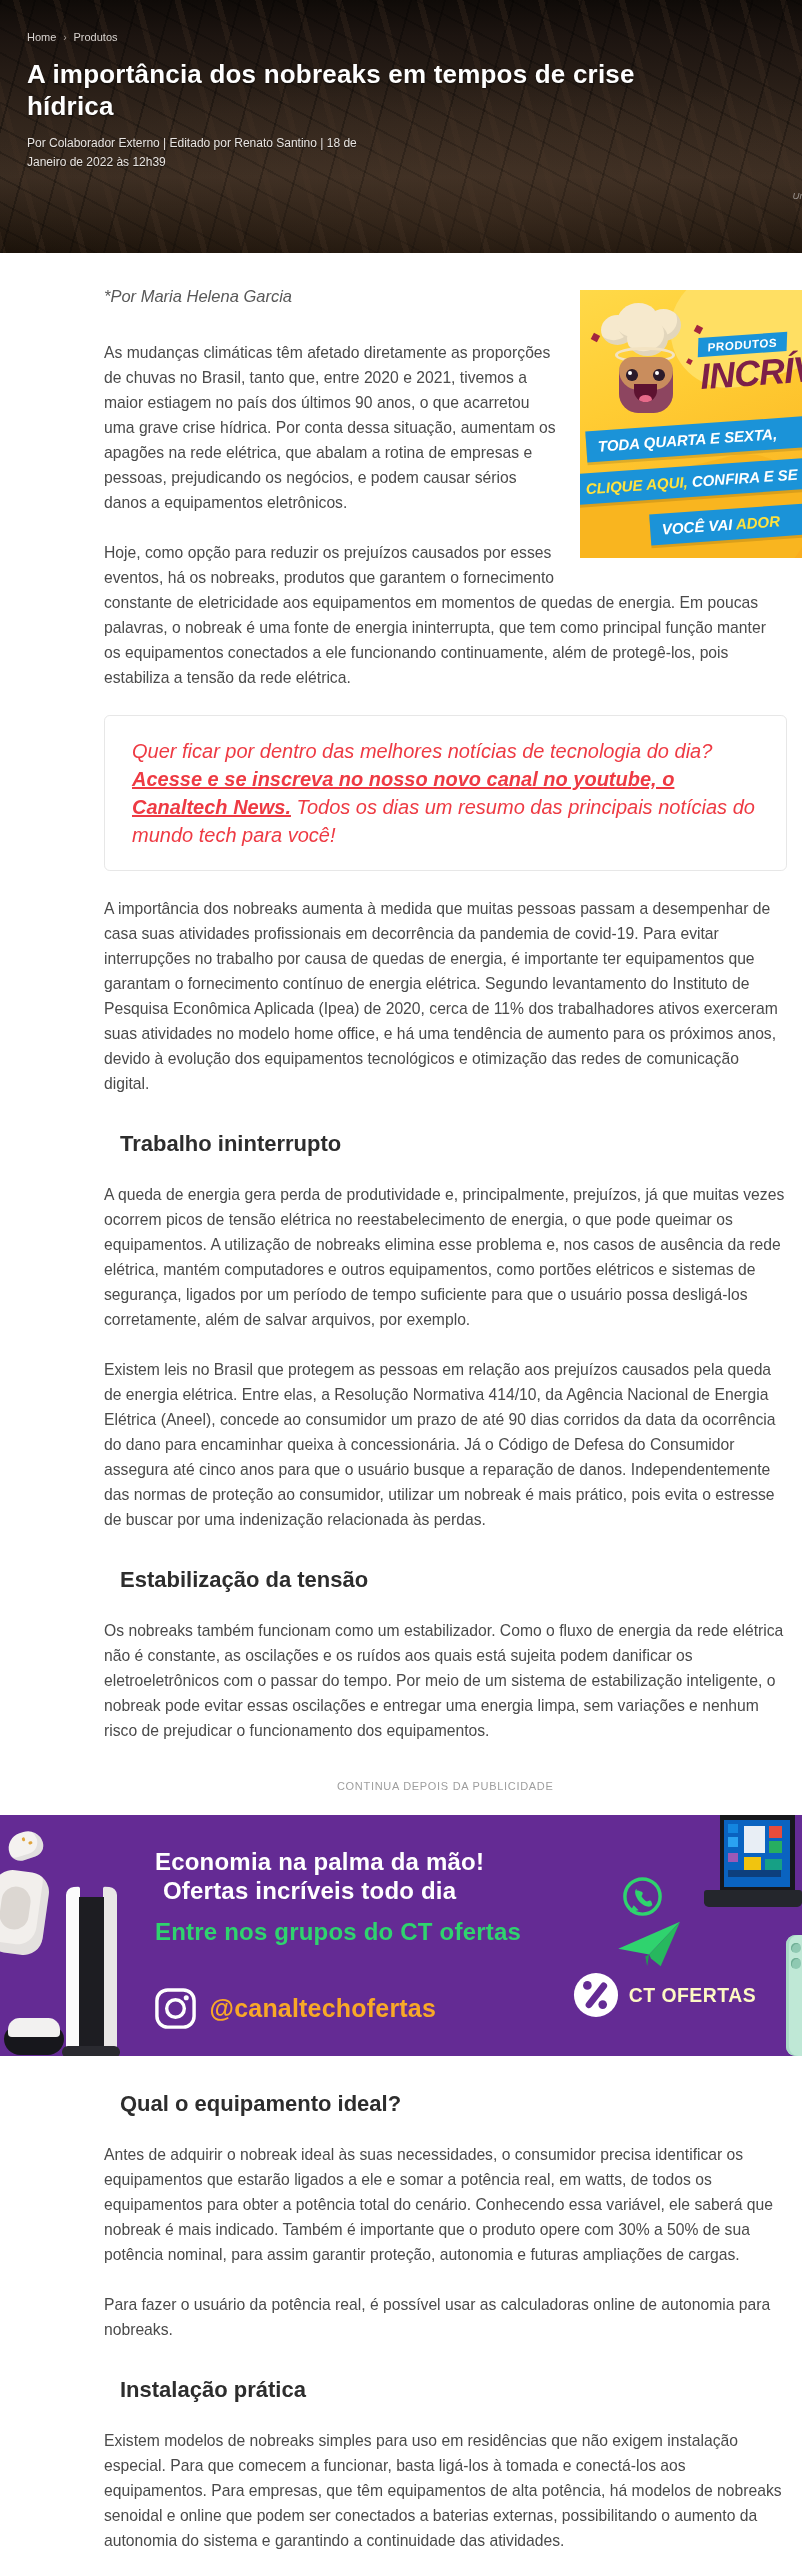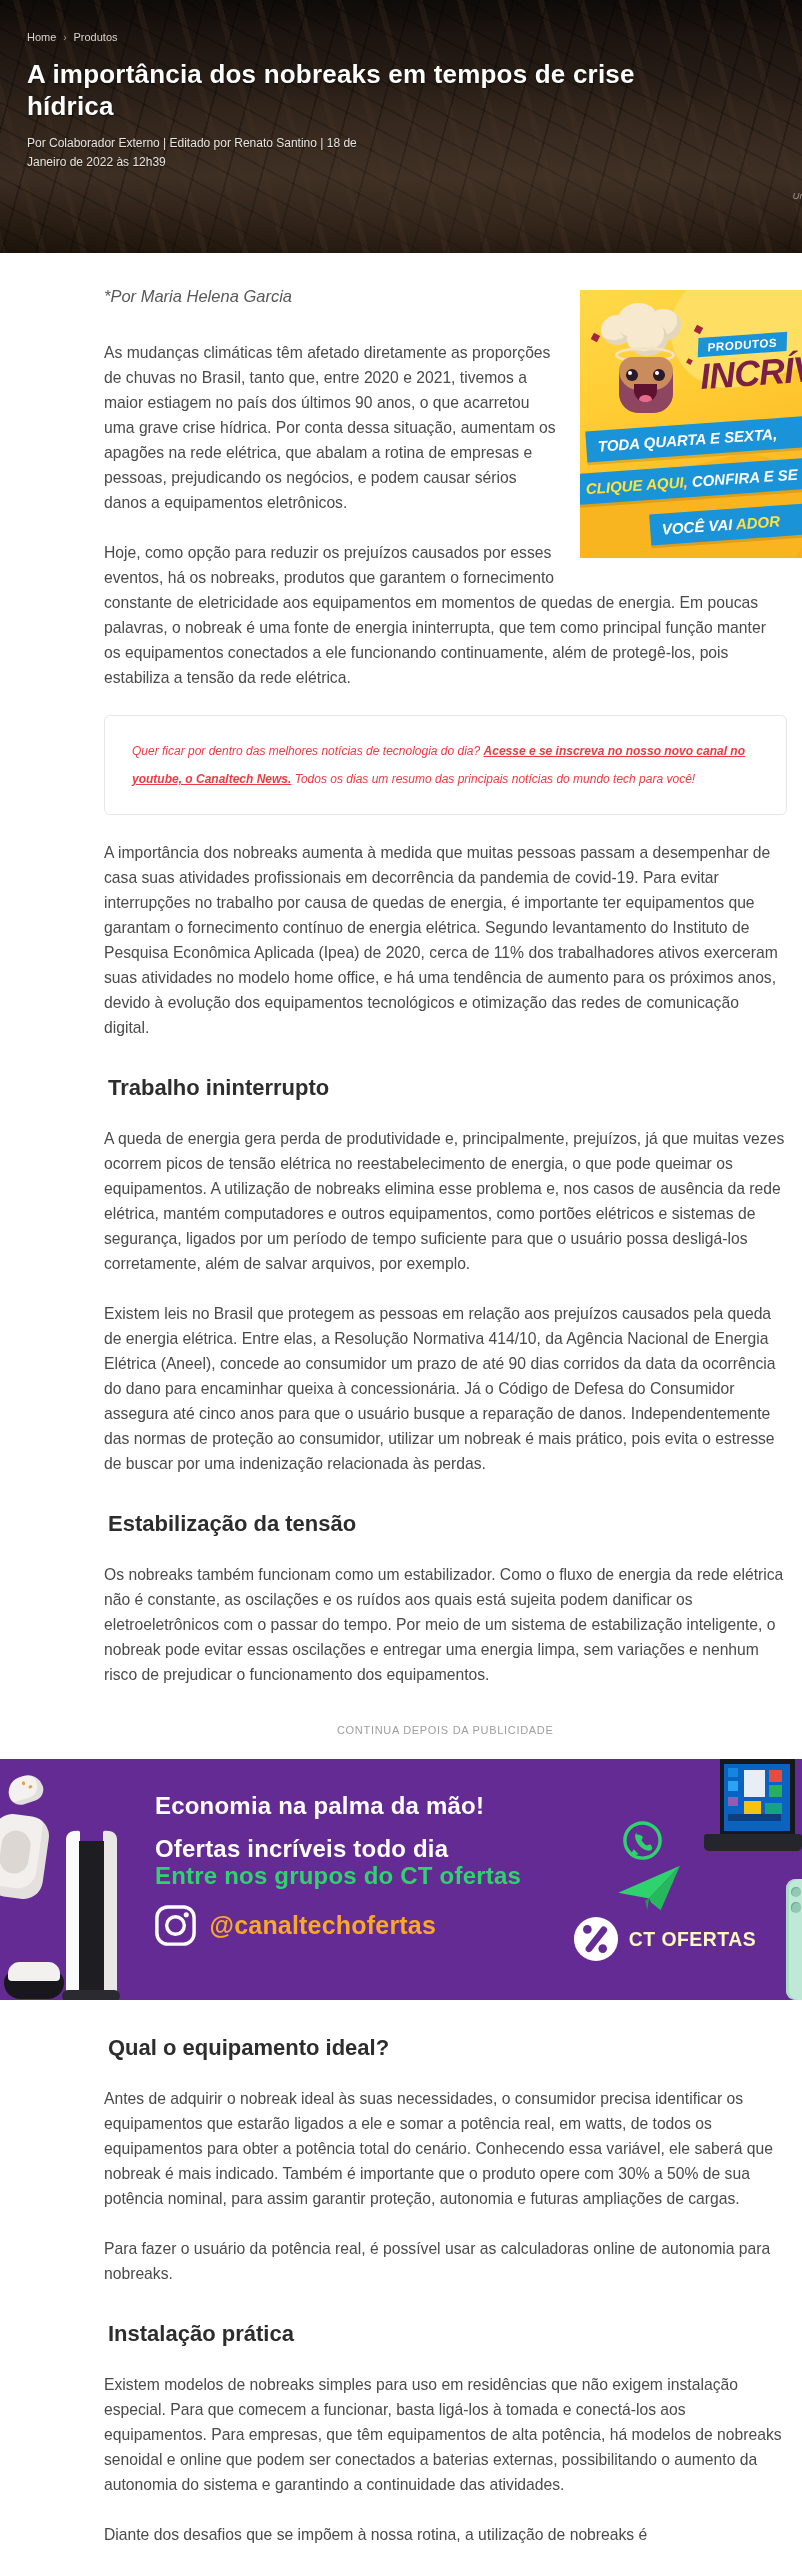--- a/index.html
+++ b/index.html
@@ -71,35 +71,35 @@
     font-size:15px; padding:6.8px 11.6px; transform:rotate(-4deg); white-space:nowrap; box-shadow:0 2.9px 0 rgba(0,0,0,.12); }
   .ribbon1 { left:5.8px;  top:132px; width:271px; }
   .ribbon2 { left:-5.8px; top:174px; width:290px; }
   .ribbon3 { left:70px; top:217px; width:213px; }
   .rb-yellow { color:#ffe23e; }
 
   
   .promo-box {
     clear:none; border:1px solid #e7e7e7; border-radius:5.8px; background:#fff;
     padding:21px 27px; margin:23px 0 25px;
-    font-style:italic; font-size:12px; line-height:28px; color:#ee3a43;
+    font-style:italic; font-size:20px; line-height:28px; color:#ee3a43;
   }
   .promo-box a { color:#ee3a43; font-weight:bold; text-decoration:underline; cursor:pointer; }
 
-  h2.section-h { font-size:22px; line-height:29px; color:#2d2d2d; font-weight:bold; margin:33px 4px 24px; clear:both; }
+  h2.section-h { font-size:22px; line-height:29px; color:#2d2d2d; font-weight:bold; margin:33px 16px 24px; clear:both; }
 
   .ad-label { text-align:center; color:#9e9e9e; font-size:11px; letter-spacing:0.7px; margin:37px 0 23px; }
 
   
   .banner { width:802px; height:241px; background:#642b94; position:relative; overflow:hidden; cursor:pointer;padding-left:16px; }
   .bn-line { position:absolute; left:155px; font-weight:bold; font-size:24px; line-height:24px; color:#fff; letter-spacing:0.2px; }
-  .bn1 { top:35px; } .bn2 { top:78px; } .bn3 { top:105px; color:#2fd36e; }
+  .bn1 { top:35px; } .bn2 { top:64px;margin-left:8px; } .bn3 { top:105px; color:#2fd36e; }
   .wa-icon { position:absolute; left:620px; top:60px; }
   .plane-icon { position:absolute; left:616px; top:101px; }
-  .ig-row { position:absolute; left:153px; top:144px; display:flex; align-items:center; gap:11.6px; }
+  .ig-row { position:absolute; left:153px; top:171px; display:flex; align-items:center; gap:11.6px; }
   .ig-handle { font-weight:bold; font-size:25px; color:#f9a827; letter-spacing:0.2px; cursor:pointer; }
   .ct-logo-row { position:absolute; left:573px; top:157px; display:flex; align-items:center; gap:9.7px; }
   .ct-text { font-weight:bold; font-size:19.4px; color:#fef9c3; letter-spacing:0.5px; }
   
   .earbud { position:absolute; left:7.7px; top:17.4px; width:35px; height:27px; background:#f4f2f0; border-radius:15.5px 15.5px 11.6px 11.6px; transform:rotate(-18deg); box-shadow:inset -4.8px -4.8px 0 rgba(0,0,0,.07); }
   .earbud .dot { position:absolute; width:3.9px; height:3.9px; border-radius:50%; background:#e0a43c; }
   .earbud .d1 { left:15.5px; top:4.8px; } .earbud .d2 { left:21px; top:10.6px; }
   .buds-case { position:absolute; left:-9.7px; top:56px; width:56px; height:83px; background:#f2efec; border-radius:19.4px; transform:rotate(8deg); box-shadow:inset -7.7px -9.7px 0 rgba(0,0,0,.06); }
   .buds-case:after { content:""; position:absolute; left:9.7px; top:15.5px; width:29px; height:43px; border-radius:15.5px; background:#dcd7d2; }
   .ps5 { position:absolute; left:66px; top:72px; width:50px; height:169px; }

